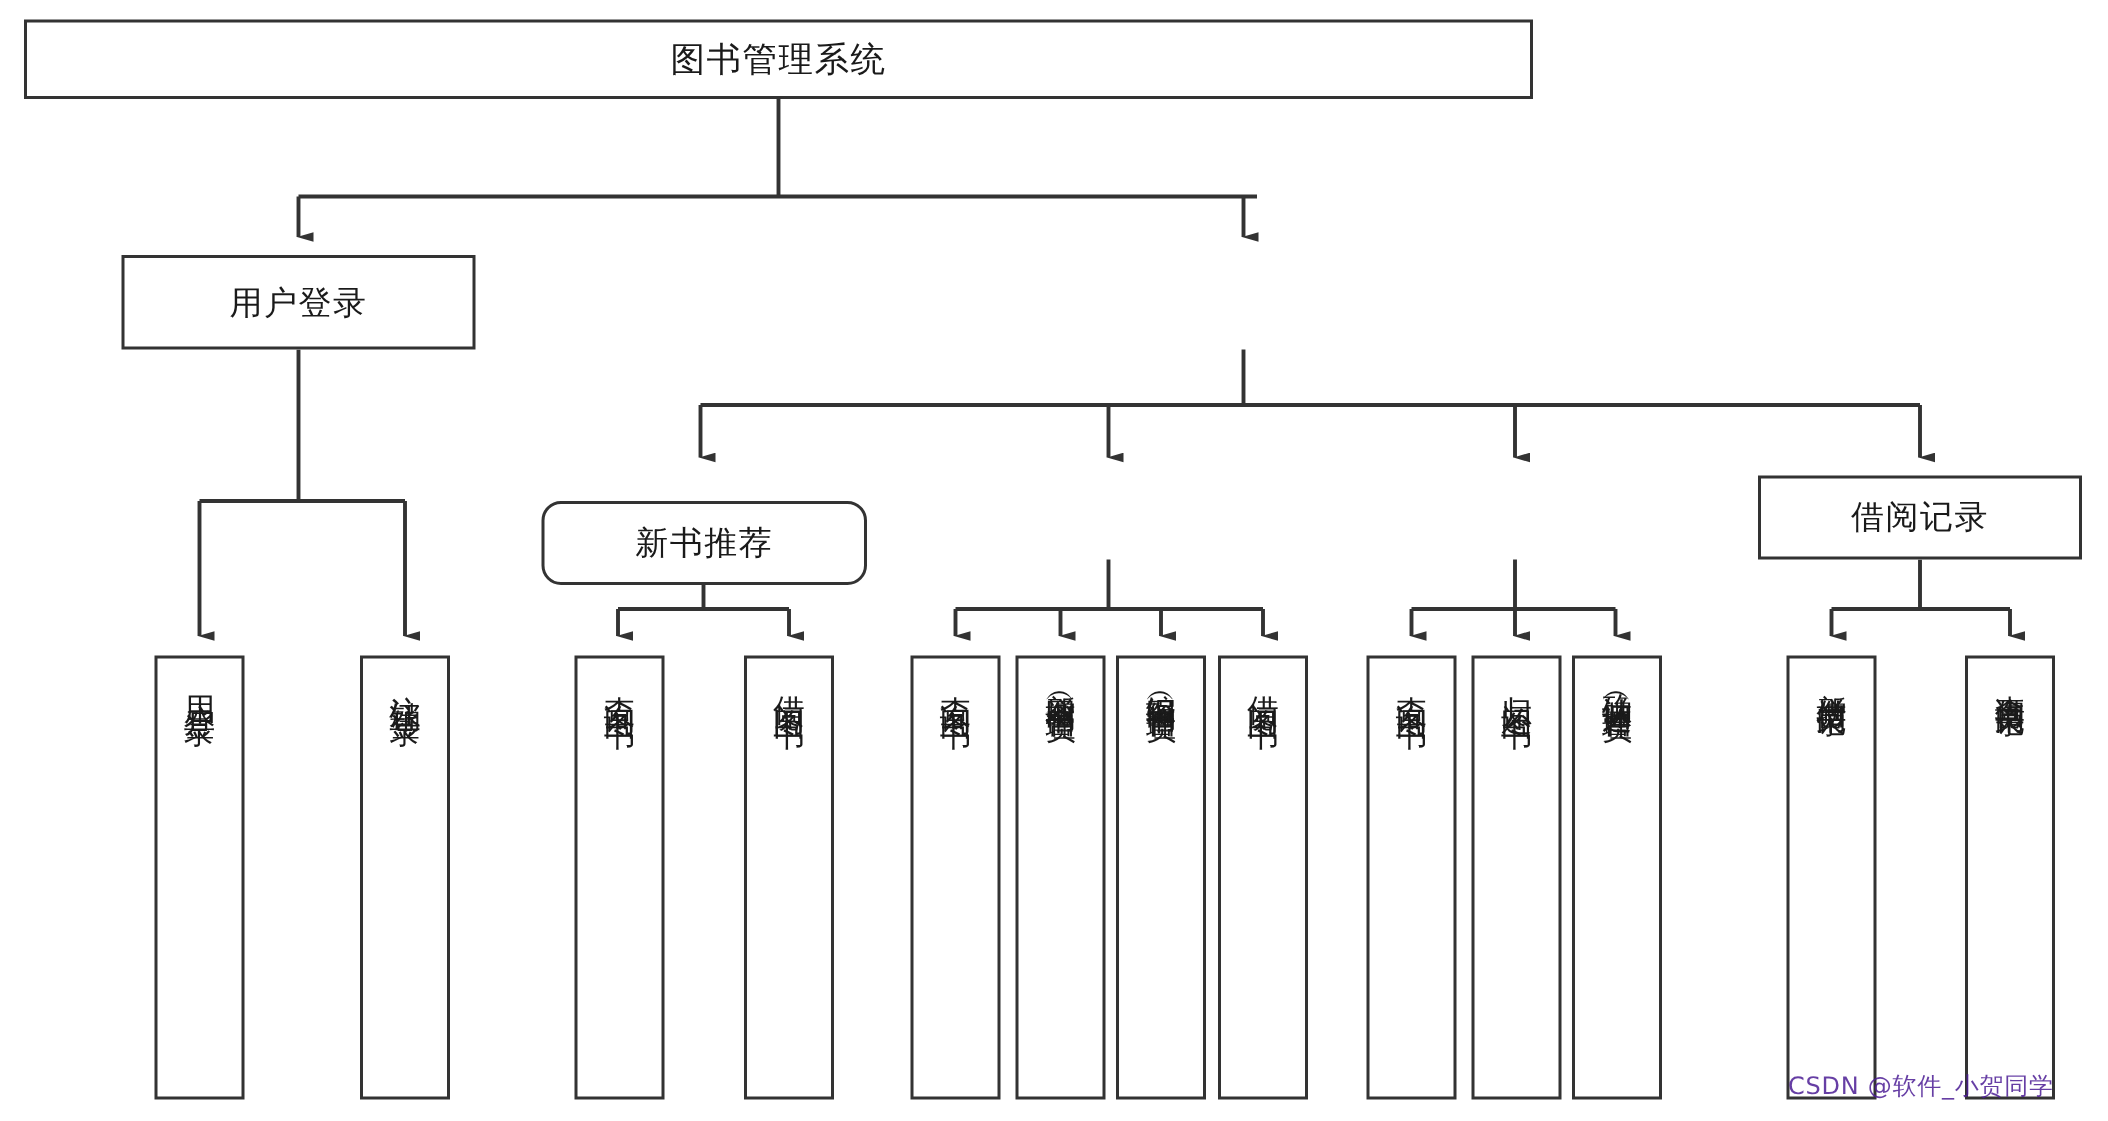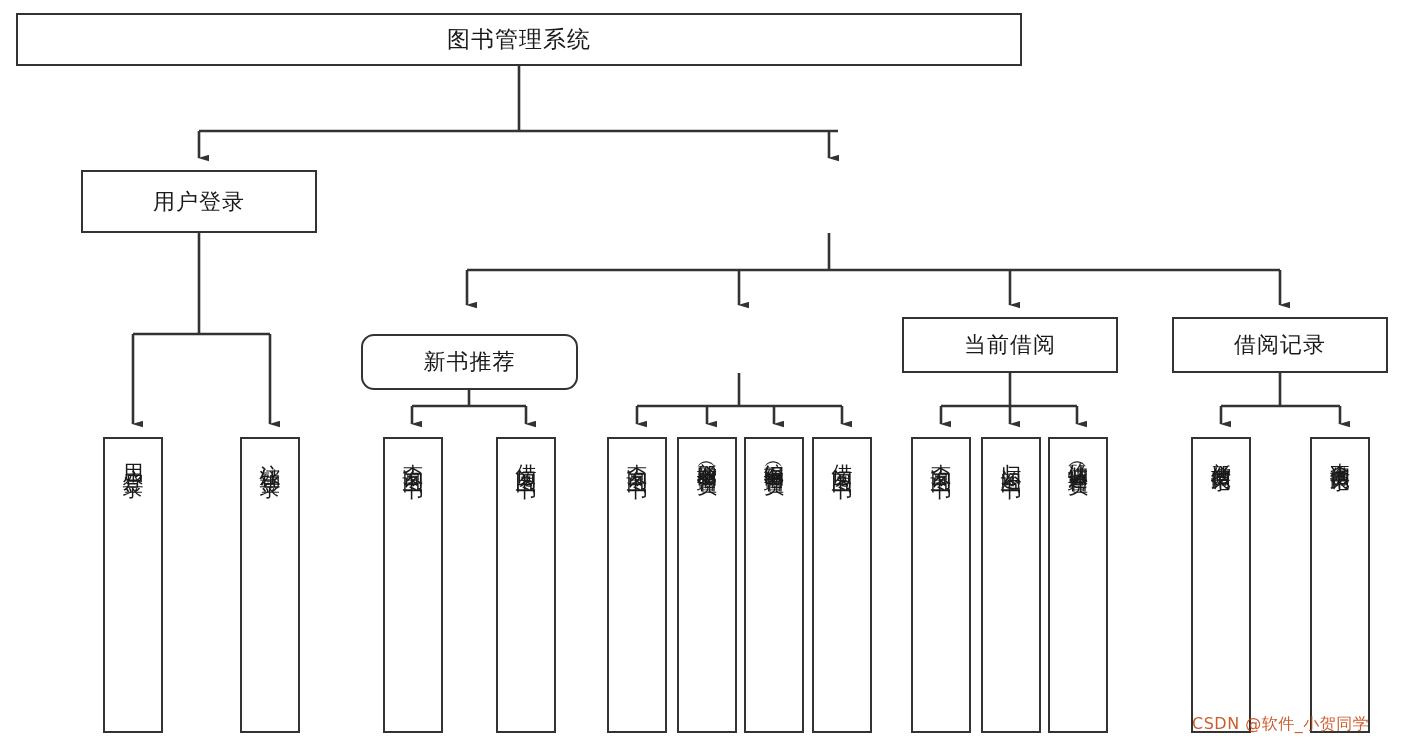--- a/index.html
+++ b/index.html
@@ -59,21 +59,21 @@
     font-size: 20px;
   }
   .hlabel {
     white-space: nowrap;
   }
   .watermark {
     position: absolute;
     left: 1192px;
     top: 714px;
     font-size: 16px;
-    color: #c2410c;
+    color: #4c1d95;
     opacity: .85;
     white-space: nowrap;
     letter-spacing: 0.5px;
   }
 </style>
 </head>
 <body>
 
 <div id="stage">
 
@@ -131,23 +131,20 @@
     <span class="hlabel">图书管理系统</span>
   </div>
 
   <div class="node h" style="left:81px; top:170px; width:236px; height:63px;">
     <span class="hlabel">用户登录</span>
   </div>
 
   <div class="node h" style="left:361px; top:334px; width:217px; height:56px;border-radius:13px;">
     <span class="hlabel">新书推荐</span>
   </div>
-  <div class="node h" style="left:902px; top:317px; width:216px; height:56px;">
-    <span class="hlabel">当前借阅</span>
-  </div>
   <div class="node h" style="left:1172px; top:317px; width:216px; height:56px;">
     <span class="hlabel">借阅记录</span>
   </div>
 
   <div class="node v" style="left:103px; top:437px; width:60px; height:296px;">
     <span class="vlabel">用户登录</span>
   </div>
   <div class="node v" style="left:240px; top:437px; width:60px; height:296px;">
     <span class="vlabel">注销登录</span>
   </div>

